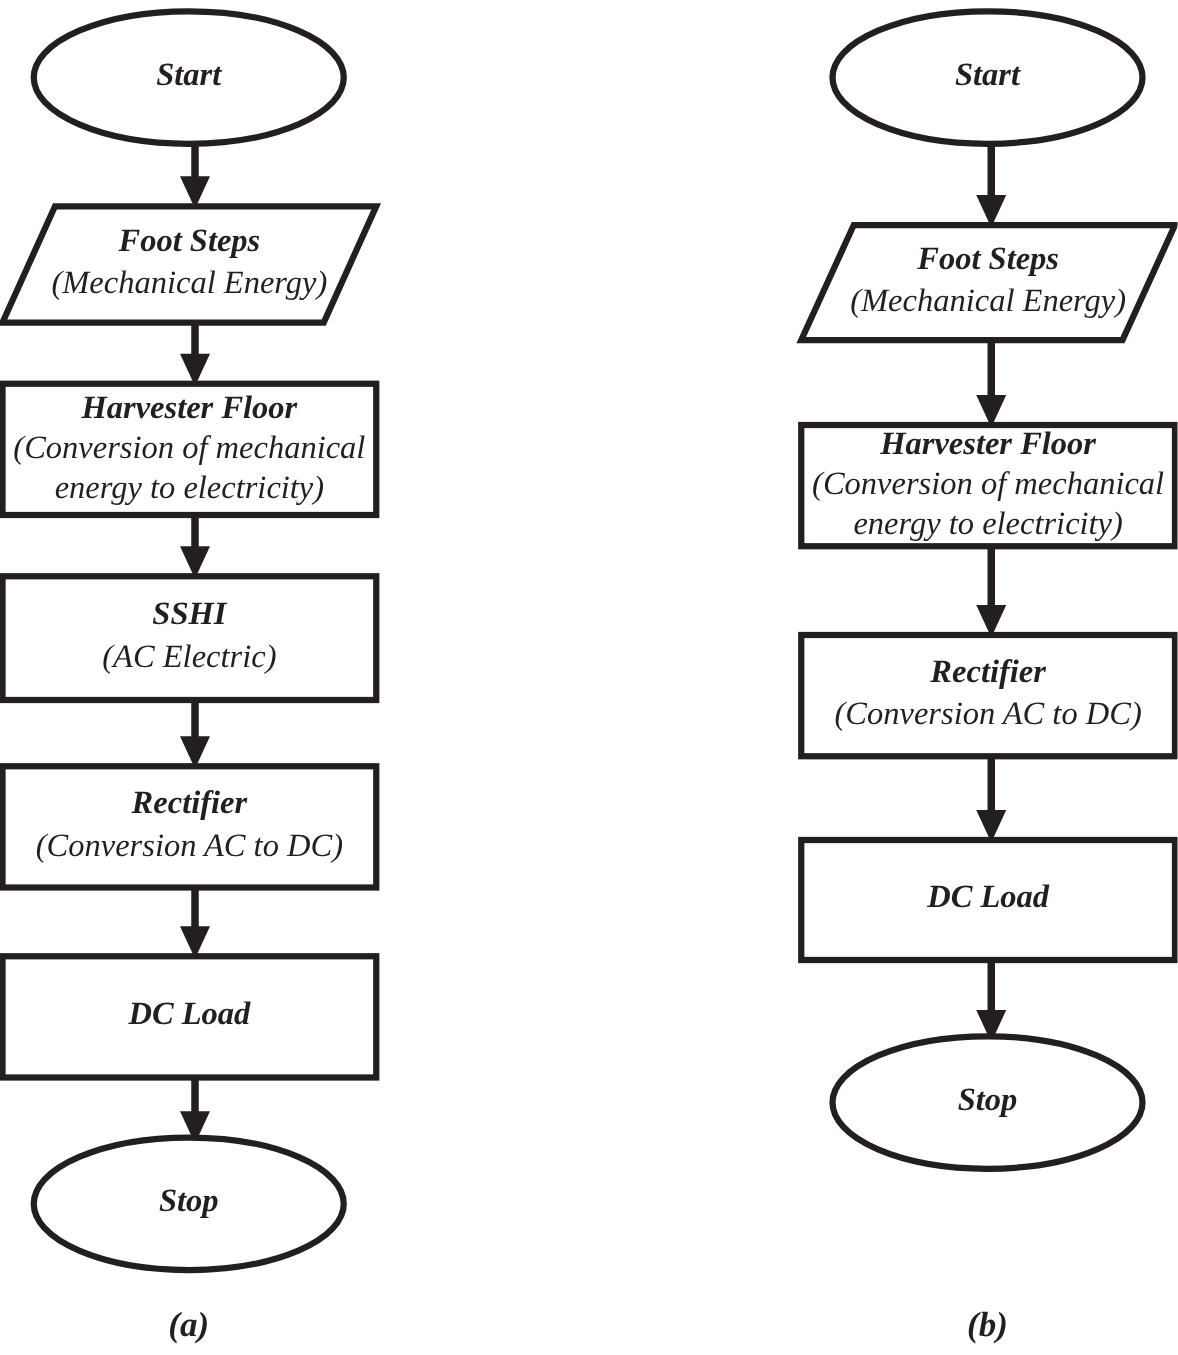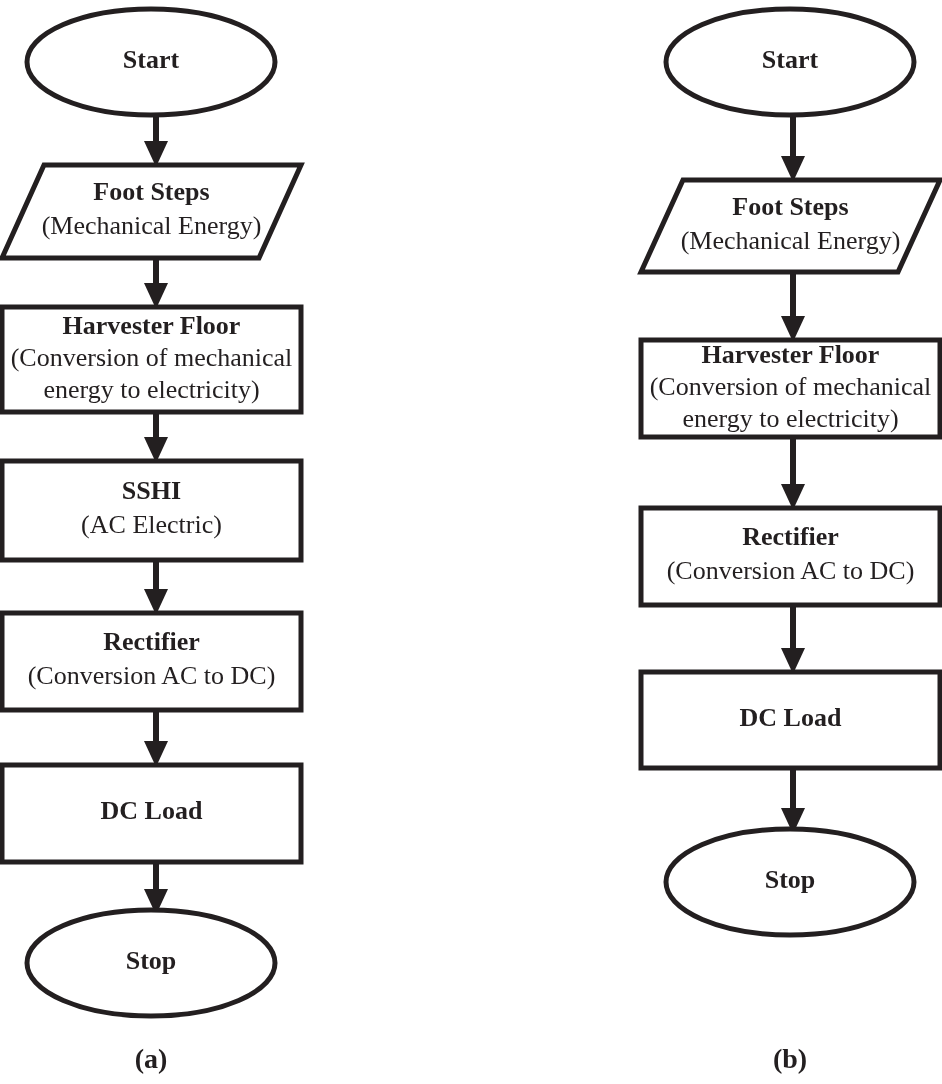--- a/index.html
+++ b/index.html
@@ -13,20 +13,21 @@
     position: relative;
     font-family: "Liberation Serif", "DejaVu Serif", serif;
     overflow: hidden;
   }
   #diagram-root {
     position: absolute;
     left: 0;
     top: 0;
     width: 942px;
     height: 1084px;
+    font-style: italic;
   }
   svg.flow-svg {
     display: block;
     width: 942px;
     height: 1084px;
   }
   .shape-stroke {
     fill: #ffffff;
     stroke: #231f20;
     stroke-width: 5;

